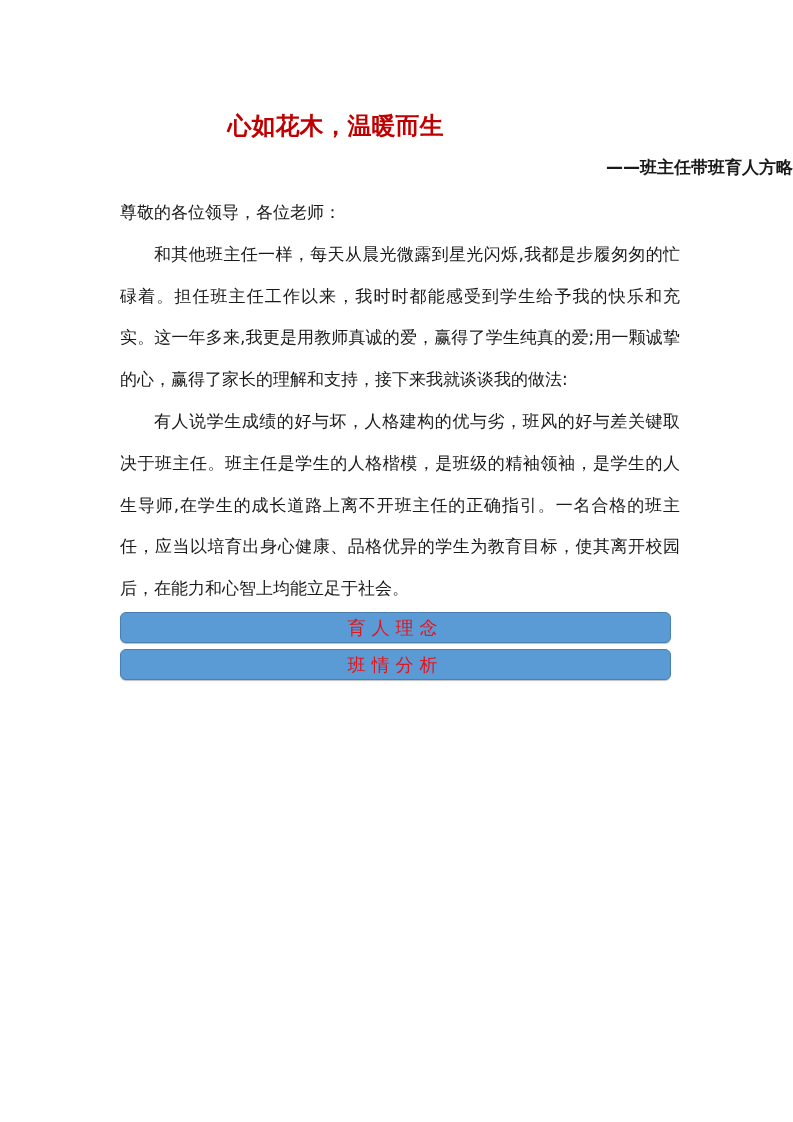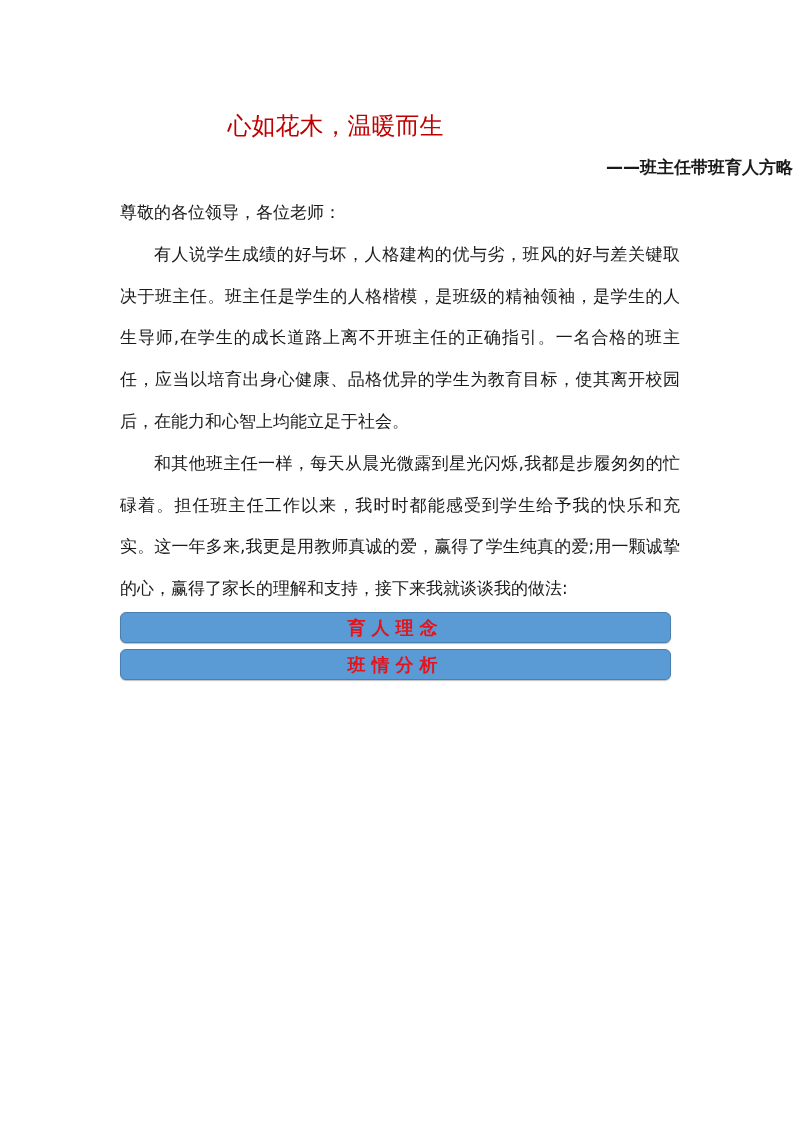--- a/index.html
+++ b/index.html
@@ -3,54 +3,54 @@
 <meta charset="utf-8">
 <style>
   html, body { margin: 0; padding: 0; background: #ffffff; }
   body {
     width: 793px; height: 1122px; position: relative; overflow: hidden;
     font-family: "DejaVu Sans", "Liberation Sans", sans-serif;
     color: #1a1a1a;
   }
   .title {
     position: absolute; left: 0; width: 671px; top: 108px;
-    text-align: center; color: #c00000; font-size: 24px; font-weight: normal;
+    text-align: center; color: #c00000; font-size: 24px; font-weight: bold;
     letter-spacing: 0px; line-height: 36px;
   }
   .subtitle {
     position: absolute; left: 0; width: 793px; top: 152px;
     text-align: right; font-size: 17px; font-weight: bold; line-height: 30px;
     padding-left: 6px; box-sizing: border-box;
   }
   .content {
     position: absolute; left: 120px; width: 560px; top: 192px;
     font-size: 17px; line-height: 41.8px;
   }
   .content p { margin: 0; text-align: justify; }
   .indent { text-indent: 2em; }
   .section-bar {
     height: 31px; margin: 2px 0 4px 0; width: 551px;
     background: #5b9bd5; border: 1px solid #4a7fb0; border-radius: 6px;
     box-shadow: 0 1px 1px rgba(0,0,0,0.25);
     display: flex; align-items: center; justify-content: center;
-    color: #e3141b; font-weight: bold; font-size: 18px; letter-spacing: 6px;
+    color: #e3141b; font-weight: normal; font-size: 18px; letter-spacing: 6px;
     line-height: 31px; box-sizing: border-box;
   }
 </style>
 </head>
 <body>
 
 <div>
   <div class="title">心如花木，温暖而生</div>
   <div class="subtitle">——班主任带班育人方略</div>
 
   <div class="content">
     <p>尊敬的各位领导，各位老师：</p>
+    <p class="indent">和其他班主任一样，每天从晨光微露到星光闪烁,我都是步履匆匆的忙碌着。担任班主任工作以来，我时时都能感受到学生给予我的快乐和充实。这一年多来,我更是用教师真诚的爱，赢得了学生纯真的爱;用一颗诚挚的心，赢得了家长的理解和支持，接下来我就谈谈我的做法:</p>
     <p class="indent">有人说学生成绩的好与坏，人格建构的优与劣，班风的好与差关键取决于班主任。班主任是学生的人格楷模，是班级的精袖领袖，是学生的人生导师,在学生的成长道路上离不开班主任的正确指引。一名合格的班主任，应当以培育出身心健康、品格优异的学生为教育目标，使其离开校园后，在能力和心智上均能立足于社会。</p>
-    <p class="indent">和其他班主任一样，每天从晨光微露到星光闪烁,我都是步履匆匆的忙碌着。担任班主任工作以来，我时时都能感受到学生给予我的快乐和充实。这一年多来,我更是用教师真诚的爱，赢得了学生纯真的爱;用一颗诚挚的心，赢得了家长的理解和支持，接下来我就谈谈我的做法:</p>
 
     <div class="section-bar">
       <span>育人理念</span>
     </div>
 
     <div class="section-bar" style="margin-top:6px;">
       <span>班情分析</span>
     </div>
   </div>
 </div>

